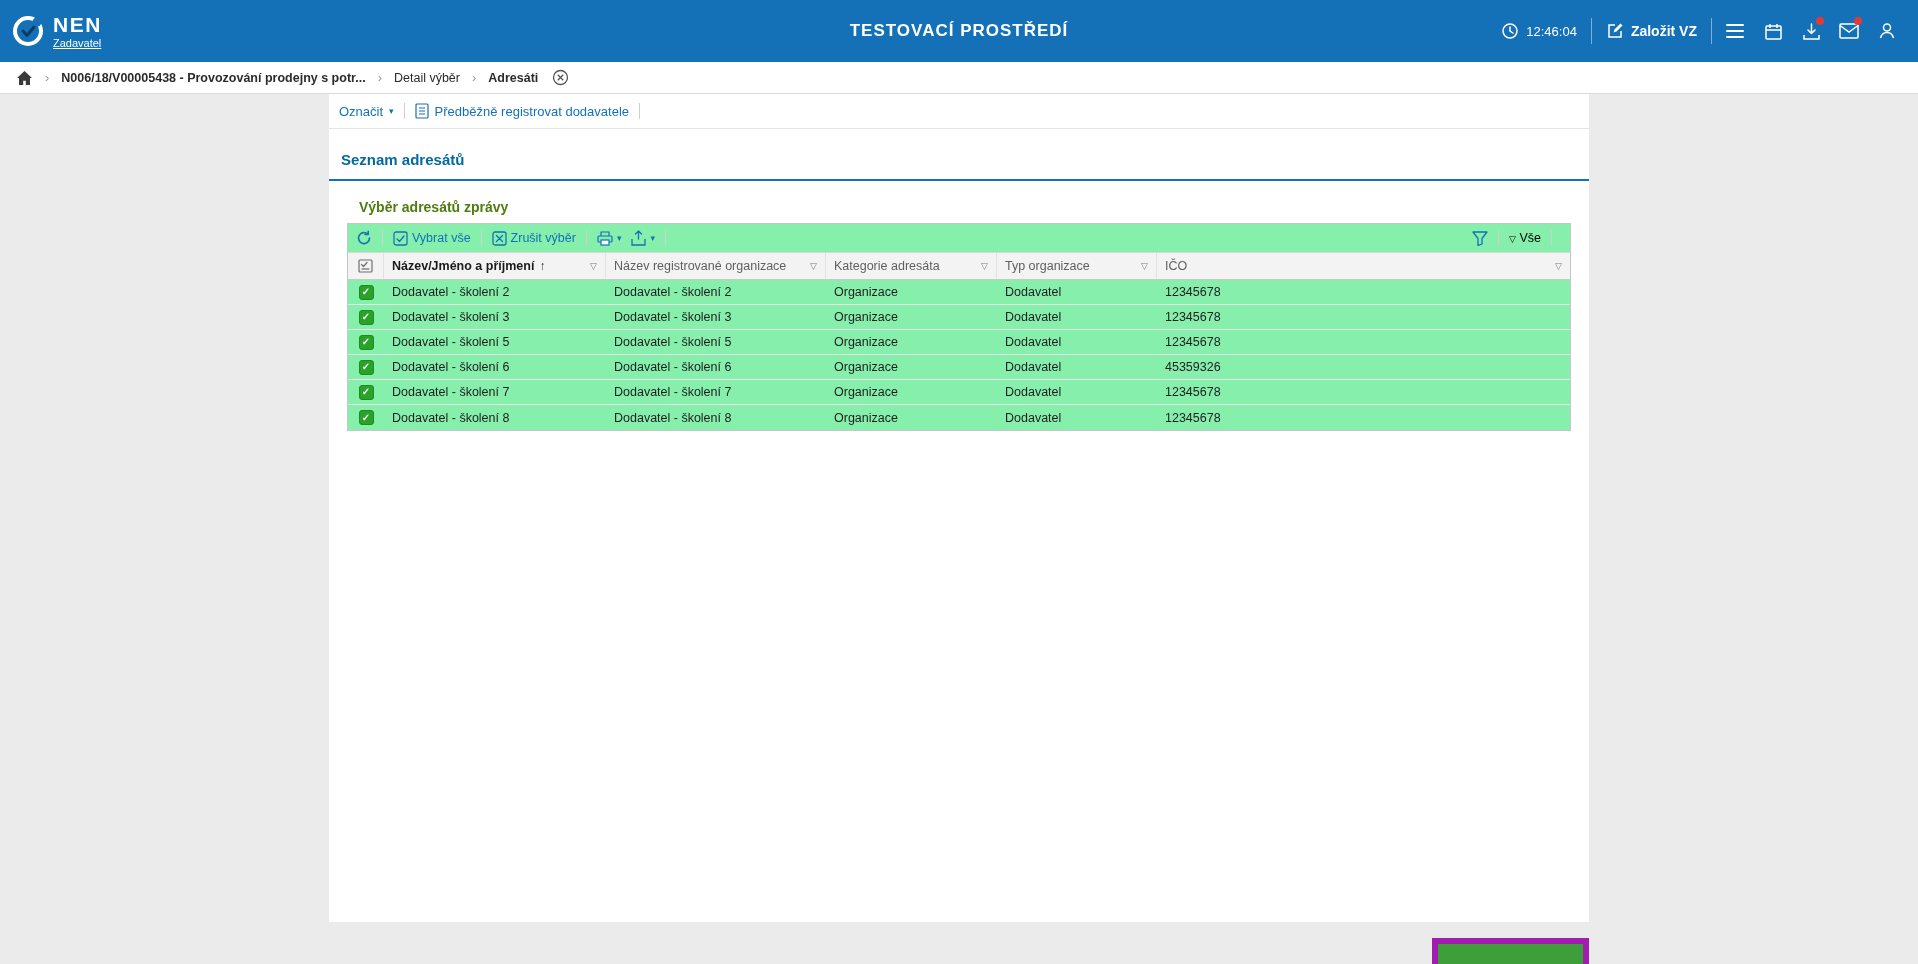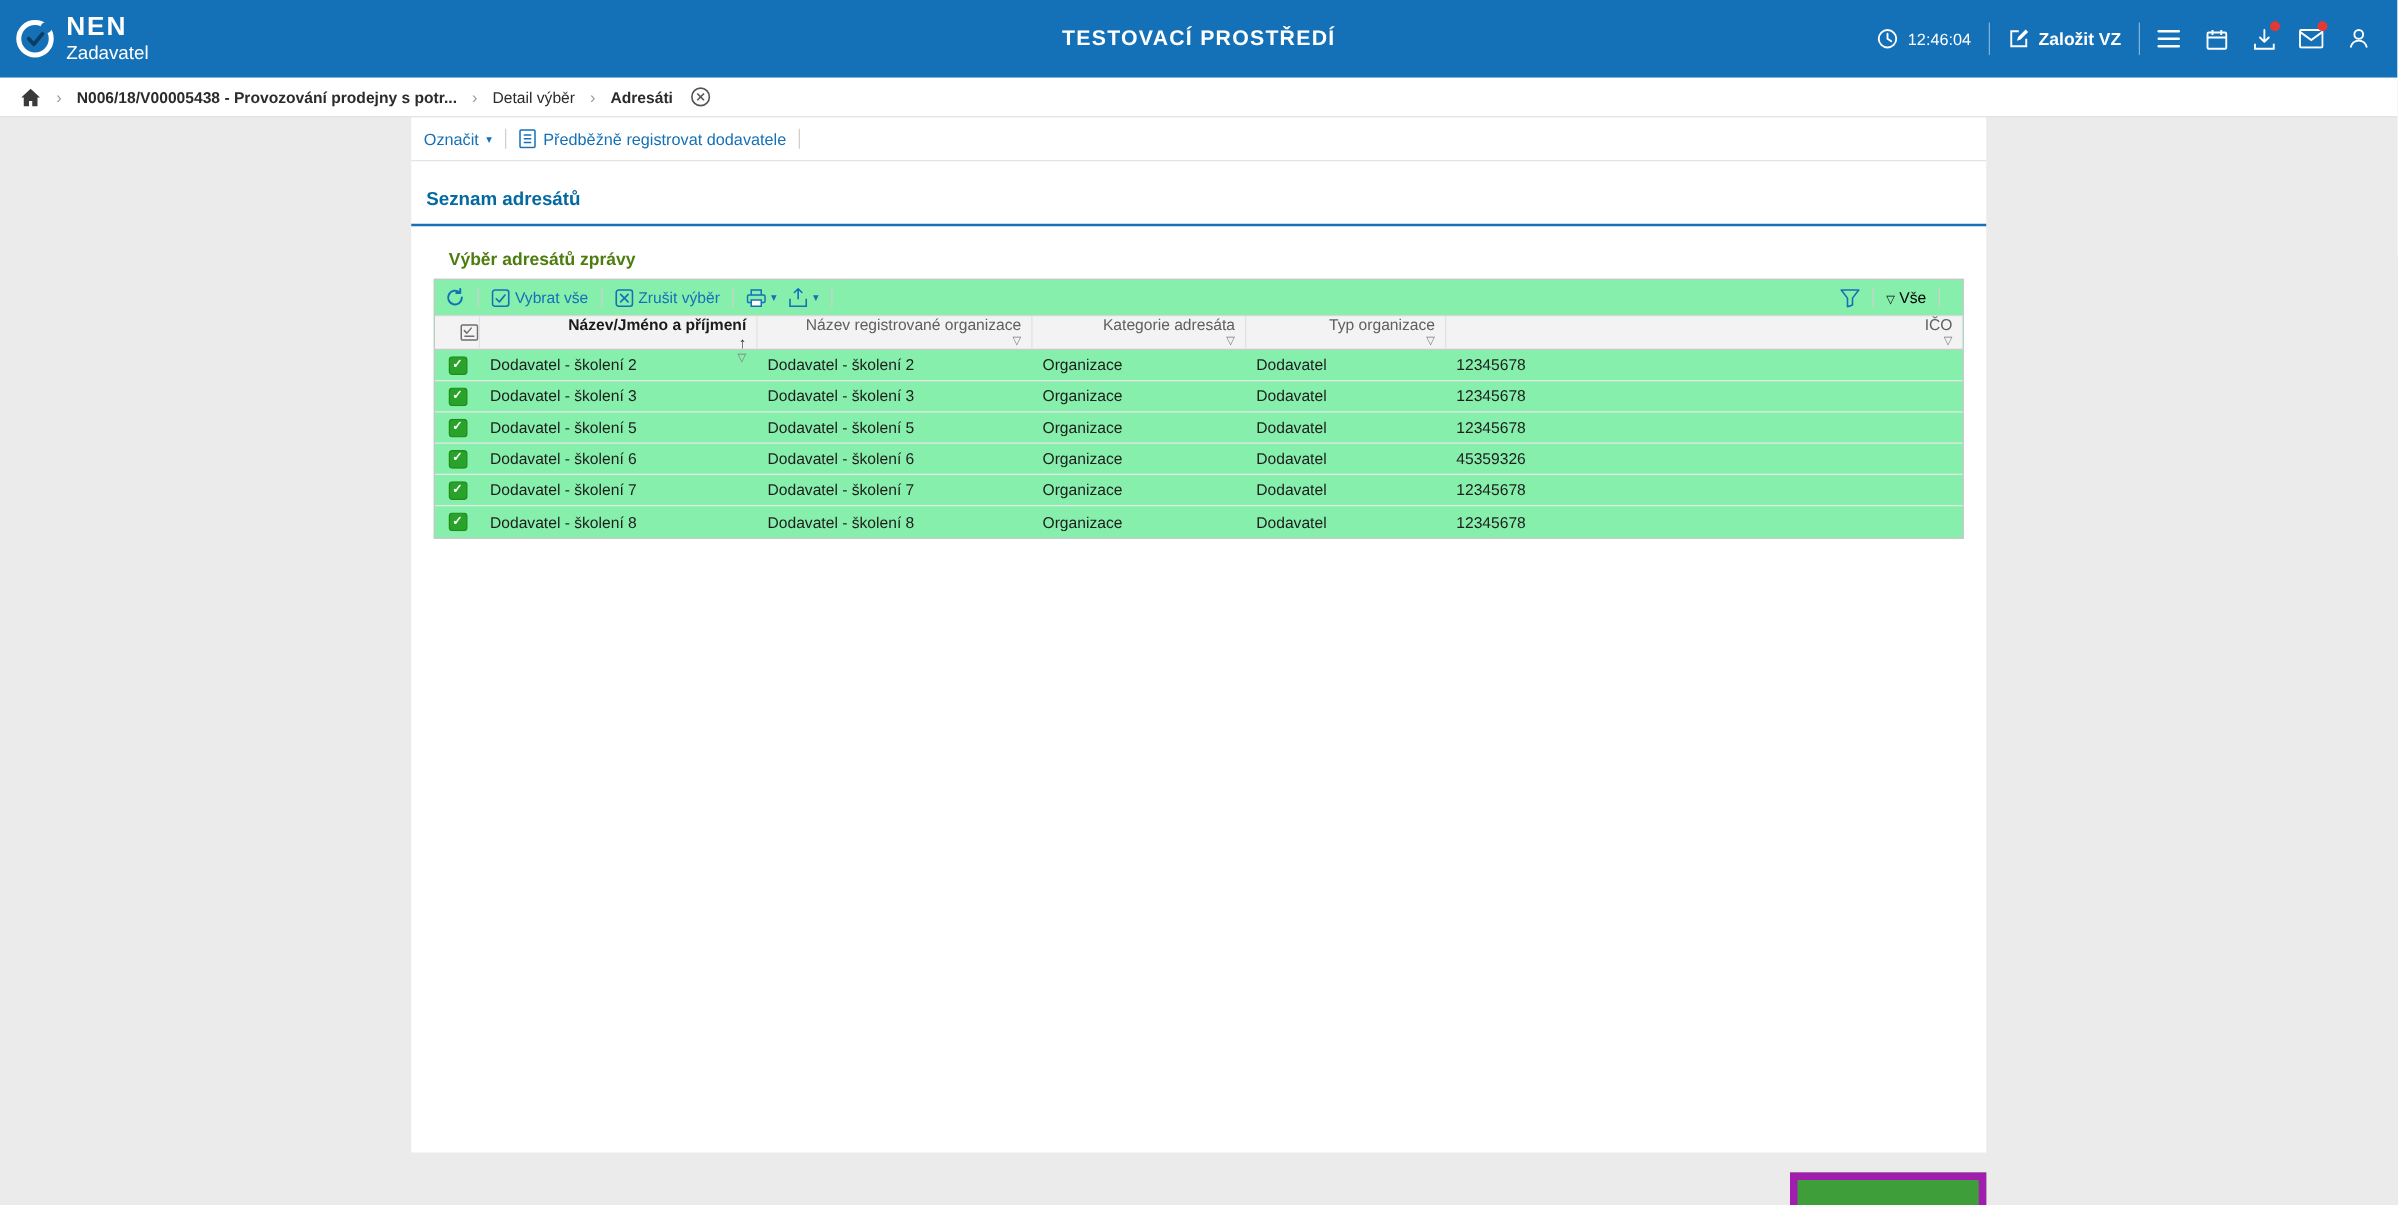--- a/index.html
+++ b/index.html
@@ -11,21 +11,21 @@
   }
 
   
   .topbar {
     height:62px; background:#1471b7; color:#fff;
     display:flex; align-items:center; padding:0 12px; position:relative;
   }
   .brand { display:flex; align-items:center; gap:9px; z-index:1; cursor:pointer; }
   .brand-text { display:flex; flex-direction:column; }
   .brand-name { font-size:21px; font-weight:bold; letter-spacing:1.5px; line-height:1; }
-  .brand-sub { font-size:15px; margin-top:2px; }
+  .brand-sub { font-size:11px; margin-top:2px;text-decoration:underline; }
   .env-title {
     position:absolute; left:0; right:0; text-align:center;
     font-weight:bold; font-size:17px; letter-spacing:1px; pointer-events:none;
   }
   .top-right { margin-left:auto; display:flex; align-items:center; z-index:1; }
   .time-group { display:flex; align-items:center; gap:7px; font-size:13px; padding:0 10px; }
   .vdiv { width:1px; height:26px; background:rgba(255,255,255,.45); margin:0 4px; }
   .create-vz { display:flex; align-items:center; gap:7px; font-weight:bold; font-size:14px; padding:0 10px; cursor:pointer; }
   .icon-btn { position:relative; width:38px; height:38px; display:flex; align-items:center; justify-content:center; cursor:pointer; }
   .badge-dot { position:absolute; top:5px; right:6px; width:8px; height:8px; background:#e53935; border-radius:50%; }
@@ -63,21 +63,21 @@
   .grid { margin:0 18px; border:1px solid #c6c6c6; background:#86efac; }
   .grid-toolbar { display:flex; align-items:center; padding:6px 8px; font-size:12.5px; }
   .gt-right { margin-left:auto; display:flex; align-items:center; }
   .tool-icon { display:flex; align-items:center; cursor:pointer; color:#1471b7; gap:4px; }
 
   .thead {
     display:flex; background:#f3f3f3; height:28px;
     border-top:1px solid #d8d8d8; border-bottom:1px solid #c9c9c9;
     font-size:12.5px; color:#5f5f5f; align-items:stretch;
   }
-  .th { display:flex; align-items:flex-end; padding:0 8px; border-right:1px solid #e2e2e2; cursor:pointer;flex-direction:column; }
+  .th { display:flex; align-items:center; padding:0 8px; border-right:1px solid #e2e2e2; cursor:pointer; }
   .th:last-child { border-right:none; }
   .filter-tri { margin-left:auto; padding-left:6px; color:#7a7a7a; font-size:9px; cursor:pointer; }
   .th-name-label { font-weight:bold; color:#1b1b1b; }
   .sort-arrow { margin-left:5px; font-size:12px; color:#333; font-weight:bold; }
 
   .trow { display:flex; height:25px; align-items:center; border-bottom:1px solid #e7e7e7; font-size:12.5px; color:#1e1e1e; cursor:default; }
   .trow:last-child { border-bottom:none; }
   .cell { padding:0 8px; overflow:hidden; white-space:nowrap; }
   .c-check { width:36px; display:flex; justify-content:center; padding:0; flex:none; }
   .c-name { width:222px; flex:none; }

